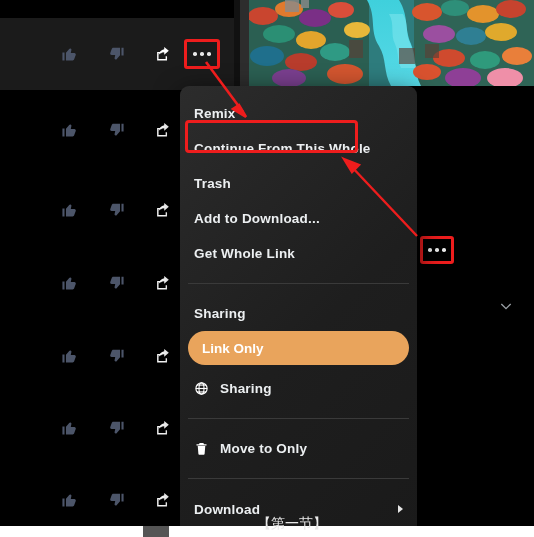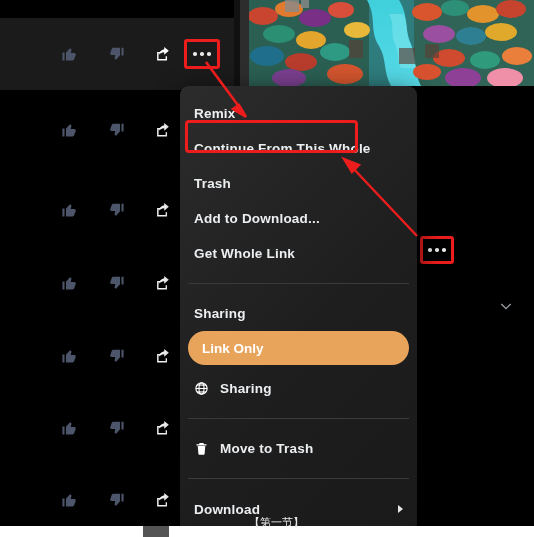--- a/index.html
+++ b/index.html
@@ -72,22 +72,22 @@
   .spacer10{height:10px;}
 
   
   .menu-hl{position:absolute;left:185px;top:120px;width:173px;height:33px;border-radius:4px;}
 
   
   .arrows{position:absolute;left:0;top:0;width:534px;height:537px;pointer-events:none;}
 
   
   .caption{
-    position:absolute;left:249px;top:512px;width:120px;height:22px;
-    color:#e8e8e8;font-size:11px;line-height:22px;text-align:left;
+    position:absolute;left:257px;top:512px;width:120px;height:22px;
+    color:#e8e8e8;font-size:14px;line-height:22px;text-align:left;
     font-family:"DejaVu Sans",sans-serif;
   }
   .bottom-bar{position:absolute;left:0;top:526px;width:534px;height:11px;background:#fff;}
   .bottom-tab{position:absolute;left:143px;top:526px;width:26px;height:11px;background:#555;}
 </style>
 </head>
 <body>
 
 <div class="root">
 
@@ -380,21 +380,21 @@
     <div class="spacer6"></div>
     <div class="sep"></div>
     <div class="spacer6"></div>
 
     <div class="mi">
       <span class="mico">
         <svg viewBox="0 0 24 24" fill="#ffffff">
           <path d="M9 3h6l1 2h4v2H4V5h4l1-2zM6 8h12l-1 12.2c-.06.99-.88 1.8-1.9 1.8H8.9c-1.02 0-1.84-.81-1.9-1.8L6 8z"></path>
         </svg>
       </span>
-      <span class="label">Move to Trash</span>
+      <span class="label">Move to Only</span>
     </div>
 
     <div class="spacer6"></div>
     <div class="sep"></div>
     <div class="spacer6"></div>
 
     <div class="mi tall">
       <span class="label">Download</span>
       <span class="caret"></span>
     </div>

